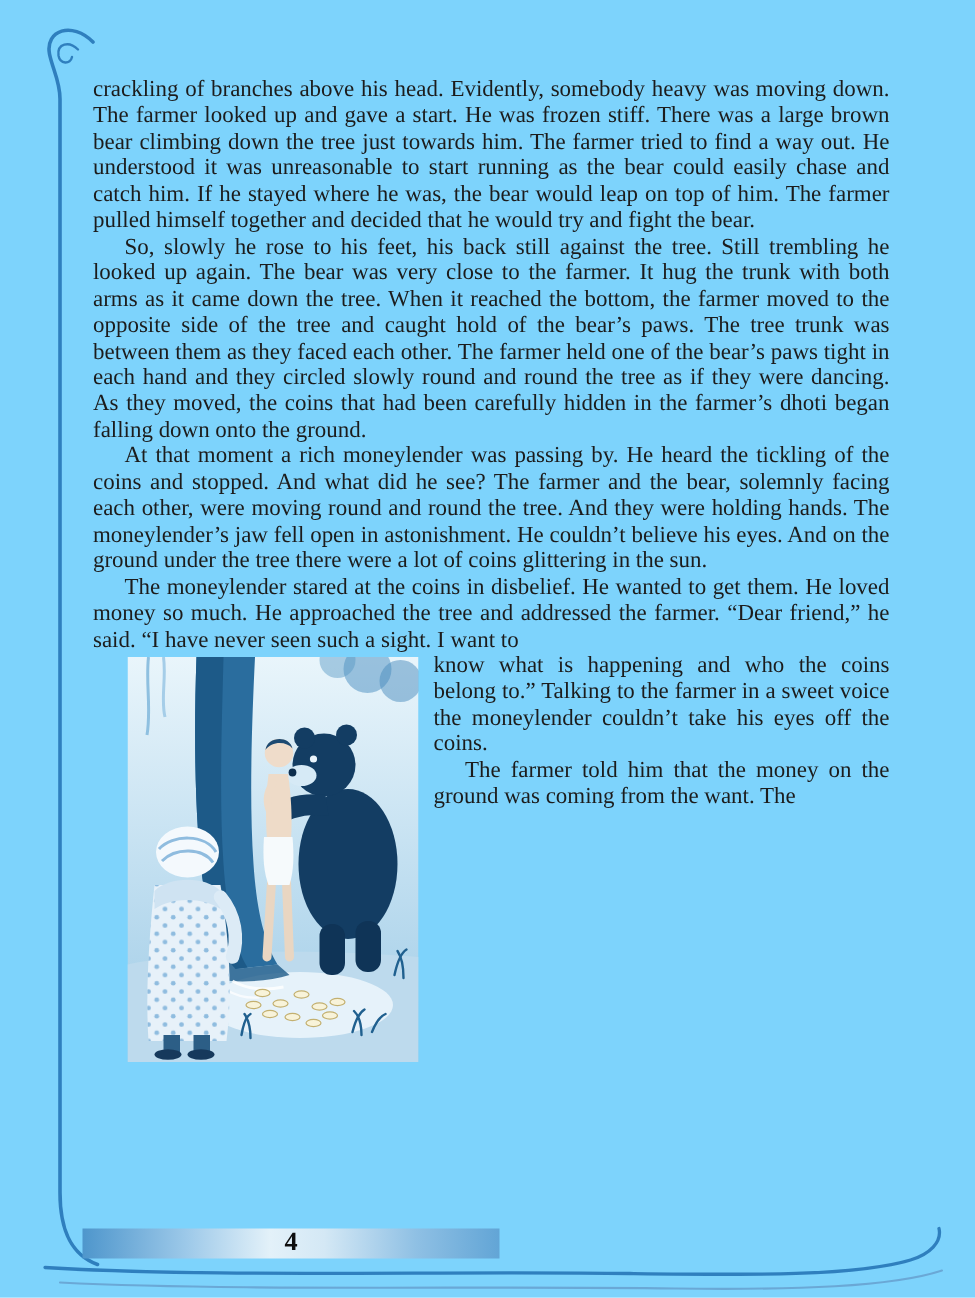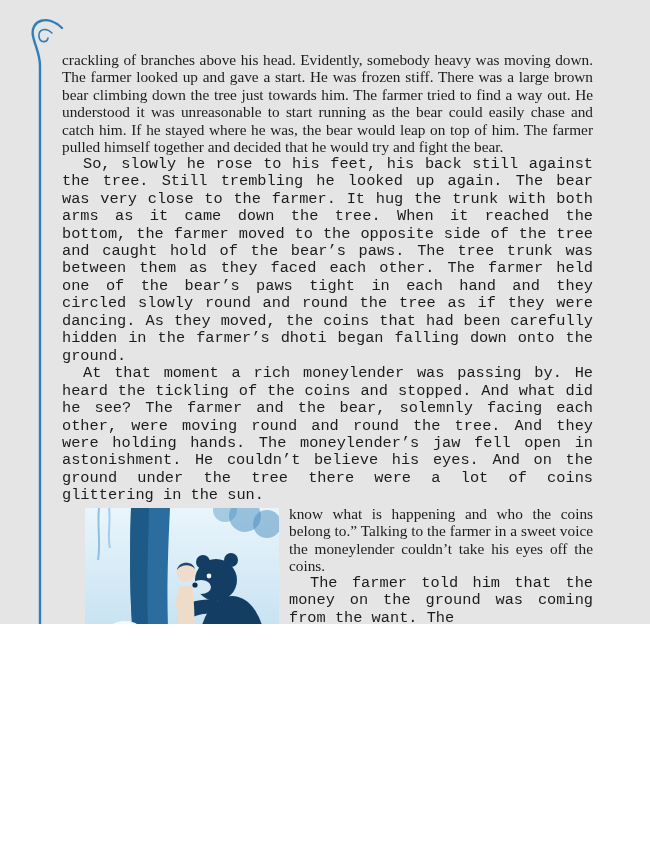--- a/index.html
+++ b/index.html
@@ -3,39 +3,39 @@
 <meta charset="utf-8">
 <style>
   html, body { margin: 0; padding: 0; }
   body {
     width: 650px; height: 865px;
     background: #ffffff;
     font-family: "Liberation Serif", serif;
   }
   .book-page {
     position: relative;
-    width: 650px; height: 624px;
-    background: #e5e5e5;
+    width: 650px; height: 865px;
+    background: #7dd3fc;
     overflow: hidden;
   }
   .deco {
     position: absolute; left: 0; top: 0;
     width: 650px; height: 865px;
     pointer-events: none;
   }
   .text-area {
     position: absolute;
     left: 62px; top: 51px; width: 531px;
     color: #1c1c1c;
     font-size: 15.3px;
     line-height: 17.45px;
     text-align: justify;
   }
   .para { margin: 0; }
-  .indent { text-indent: 21px; font-family: Liberation Mono, monospace; }
+  .indent { text-indent: 21px; }
   figure.illustration {
     float: left;
     width: 194px; height: 270px;
     margin: 3px 10px 0 23px;
     padding: 0;
   }
   figure.illustration svg { display: block; width: 194px; height: 270px; }
   .page-bar {
     position: absolute;
     left: 55px; top: 819px;
@@ -61,20 +61,21 @@
     <path d="M62 28 C 48 14 30 20 33 36 C 35 46 40 54 40 66 L 40 795 C 40 818 46 836 65 843" stroke="#2f7fbe" stroke-width="2.4" fill="none" stroke-linecap="round"></path>
     <path d="M52 33 C 46 27 38 29 39 37 C 40 43 47 43 48 38" stroke="#2f7fbe" stroke-width="1.6" fill="none" stroke-linecap="round"></path>
     <path d="M30 845 C 140 852 300 847 420 849 C 500 850 570 851 607 840 C 620 836 628 828 626 819" stroke="#2f7fbe" stroke-width="2.2" fill="none" stroke-linecap="round"></path>
     <path d="M40 855 C 160 861 330 857 450 859 C 530 860 595 858 628 847" stroke="#6aa8d6" stroke-width="1.4" fill="none" stroke-linecap="round"></path>
   </svg>
 
   <div class="text-area">
     <p class="para">crackling of branches above his head. Evidently, somebody heavy was moving down. The farmer looked up and gave a start. He was frozen stiff. There was a large brown bear climbing down the tree just towards him. The farmer tried to find a way out. He understood it was unreasonable to start running as the bear could easily chase and catch him. If he stayed where he was, the bear would leap on top of him. The farmer pulled himself together and decided that he would try and fight the bear.</p>
     <p class="para indent">So, slowly he rose to his feet, his back still against the tree. Still trembling he looked up again. The bear was very close to the farmer. It hug the trunk with both arms as it came down the tree. When it reached the bottom, the farmer moved to the opposite side of the tree and caught hold of the bear’s paws. The tree trunk was between them as they faced each other. The farmer held one of the bear’s paws tight in each hand and they circled slowly round and round the tree as if they were dancing. As they moved, the coins that had been carefully hidden in the farmer’s dhoti began falling down onto the ground.</p>
     <p class="para indent">At that moment a rich moneylender was passing by. He heard the tickling of the coins and stopped. And what did he see? The farmer and the bear, solemnly facing each other, were moving round and round the tree. And they were holding hands. The moneylender’s jaw fell open in astonishment. He couldn’t believe his eyes. And on the ground under the tree there were a lot of coins glittering in the sun.</p>
+    <p class="para indent">The moneylender stared at the coins in disbelief. He wanted to get them. He loved money so much. He approached the tree and addressed the farmer. “Dear friend,” he said. “I have never seen such a sight. I want to</p>
 
     <figure class="illustration" aria-label="Blue-toned illustration: a moneylender in a turban watches a farmer holding the paws of a large bear beside a tree trunk, with coins scattered on the ground">
       <svg viewBox="0 0 194 270" xmlns="http://www.w3.org/2000/svg">
         <defs>
           <linearGradient id="sky" x1="0" y1="0" x2="0" y2="1">
             <stop offset="0" stop-color="#e9f5fb"></stop>
             <stop offset="0.6" stop-color="#bcdcef"></stop>
             <stop offset="1" stop-color="#9fcbe6"></stop>
           </linearGradient>
           <pattern id="robeDots" width="11" height="11" patternUnits="userSpaceOnUse">

